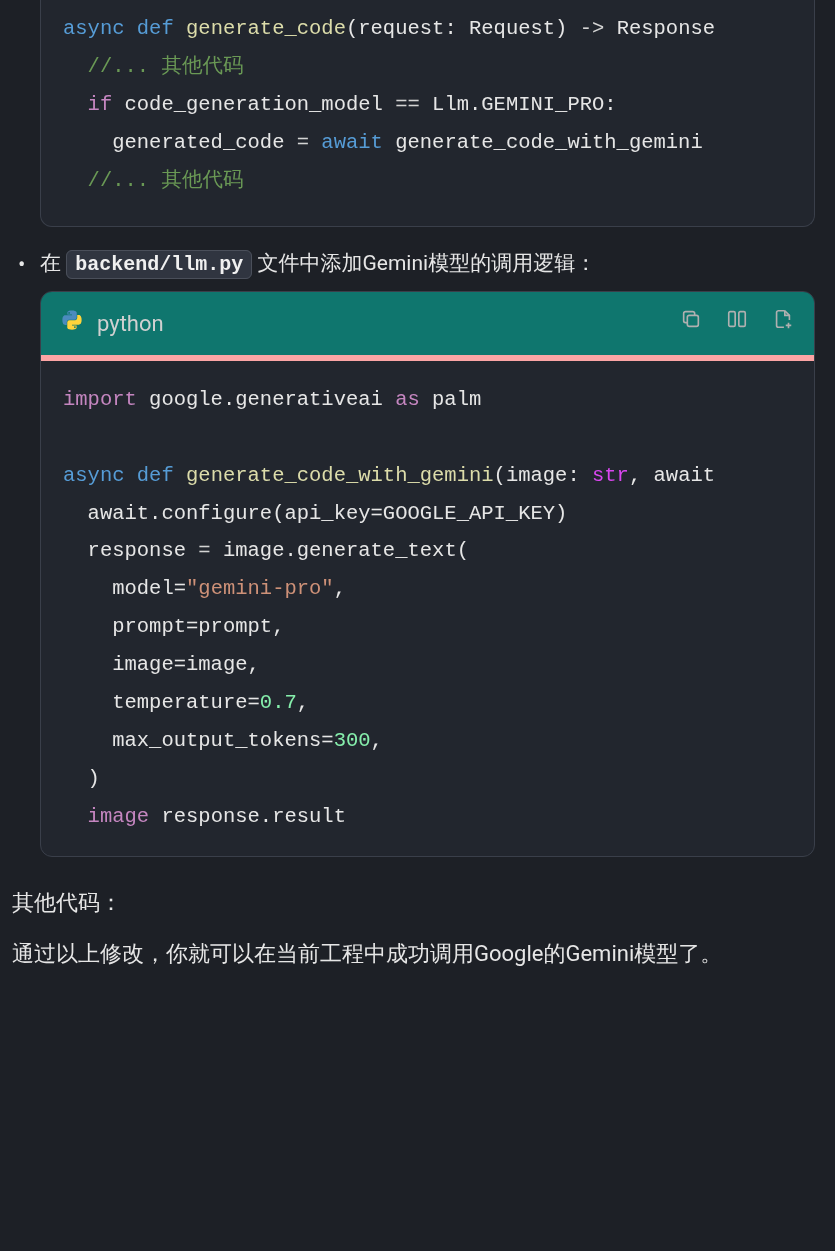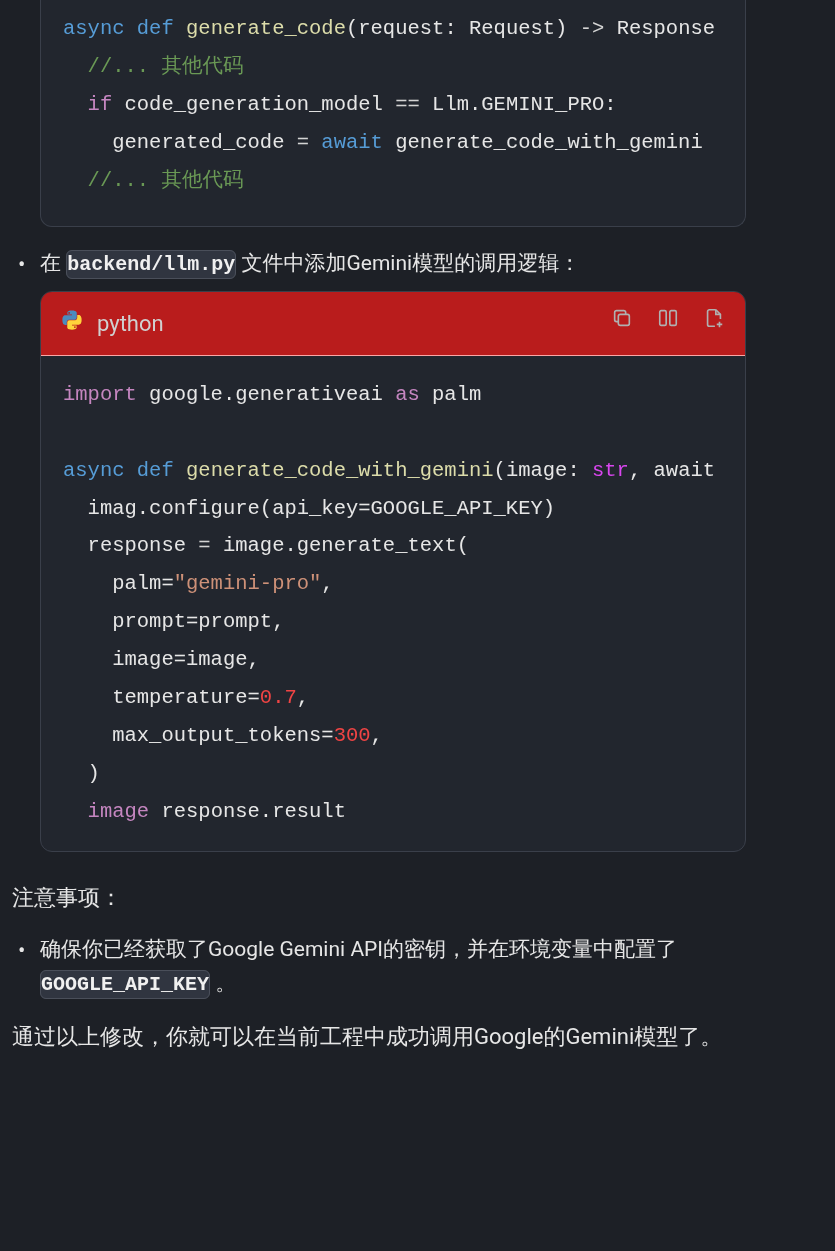--- a/index.html
+++ b/index.html
@@ -26,47 +26,47 @@
     content: "•";
     position: absolute;
     left: 8px;
     color: #e6e6e6;
     font-size: 22px;
   }
   .inline-code {
     background: #303540;
     border: 1px solid #4a4f5a;
     border-radius: 6px;
-    padding: 2px 0;
+    padding: 2px 8px;
     font-family: "SFMono-Regular", Consolas, "Liberation Mono", Menlo, monospace;
     font-size: 20px;
     font-weight: 600;
     color: #f0f0f0;
   }
   .code-block {
     background: #22262e;
     border: 1px solid #3a3f4a;
     border-radius: 12px;
     margin: 10px 0 20px 40px;
-    width: 706px;
+    width: 775px;
     overflow: hidden;
   }
   .code-block.first {
     margin-top: 0;
     border-top: none;
     border-top-left-radius: 0;
     border-top-right-radius: 0;
   }
   .code-header {
     display: flex;
-    align-items: flex-start;
+    align-items: flex-end;
     justify-content: space-between;
     padding: 14px 20px;
-    border-bottom: 1px solid #fca5a5;
-    background: #b91c1c;
+    border-bottom: 6px solid #fca5a5;
+    background: #0f766e;
   }
   .code-lang {
     display: flex;
     align-items: center;
     gap: 14px;
     color: #d0d0d0;
     font-size: 22px;
   }
   .python-icon {
     width: 22px;
@@ -94,21 +94,21 @@
   }
   .code-block.first .code-content {
     padding-top: 10px;
     padding-bottom: 26px;
   }
   .kw { color: #c586c0; }
   .kwdef { color: #569cd6; }
   .fn { color: #dcdcaa; }
   .cls { color: #d946ef; }
   .str { color: #ce9178; }
-  .num { color: #ef4444; text-align: right; }
+  .num { color: #86efac; text-align: right; }
   .com { color: #6a9955; }
   .op { color: #d4d4d4; }
   .paragraph {
     padding: 8px 12px;
     color: #e6e6e6;
     font-size: 22px;
   }
 </style>
 </head>
 <body>
@@ -160,30 +160,29 @@
             <path d="M14 3l5 5v5"></path>
             <path d="M18 16v6"></path>
             <path d="M15 19h6"></path>
           </svg>
       </span>
     </div>
   </div>
   <div class="code-content" id="code2"><span class="kw">import</span><span> google.generativeai </span><span class="kw">as</span><span> palm</span>
 
 <span class="kwdef">async </span><span class="kwdef">def </span><span class="fn">generate_code_with_gemini</span><span>(image: </span><span class="cls">str</span><span>, await</span>
-<span>  imag.configure(api_key=GOOGLE_API_KEY)</span>
+<span>  await.configure(api_key=GOOGLE_API_KEY)</span>
 <span>  response </span><span class="op">=</span><span> image.generate_text(</span>
-<span>    palm=</span><span class="str">"gemini-pro"</span><span>,</span>
+<span>    model=</span><span class="str">"gemini-pro"</span><span>,</span>
 <span>    prompt=prompt,</span>
 <span>    image=image,</span>
 <span>    temperature=</span><span class="num">0.7</span><span>,</span>
 <span>    max_output_tokens=</span><span class="num">300</span><span>,</span>
 <span>  )</span>
 <span>  </span><span class="kw">image</span><span> response.result</span></div>
 </div>
 
-<div class="paragraph">注意事项：</div>
+<div class="paragraph">其他代码：</div>
 
 <ul class="bullet-list" id="notes-list">
-    <li><span>确保你已经获取了Google Gemini API的密钥，并在环境变量中配置了 </span><span class="inline-code">GOOGLE_API_KEY</span><span> 。</span></li>
   </ul>
 
 <div class="paragraph">通过以上修改，你就可以在当前工程中成功调用Google的Gemini模型了。</div>
 
 </body></html>

